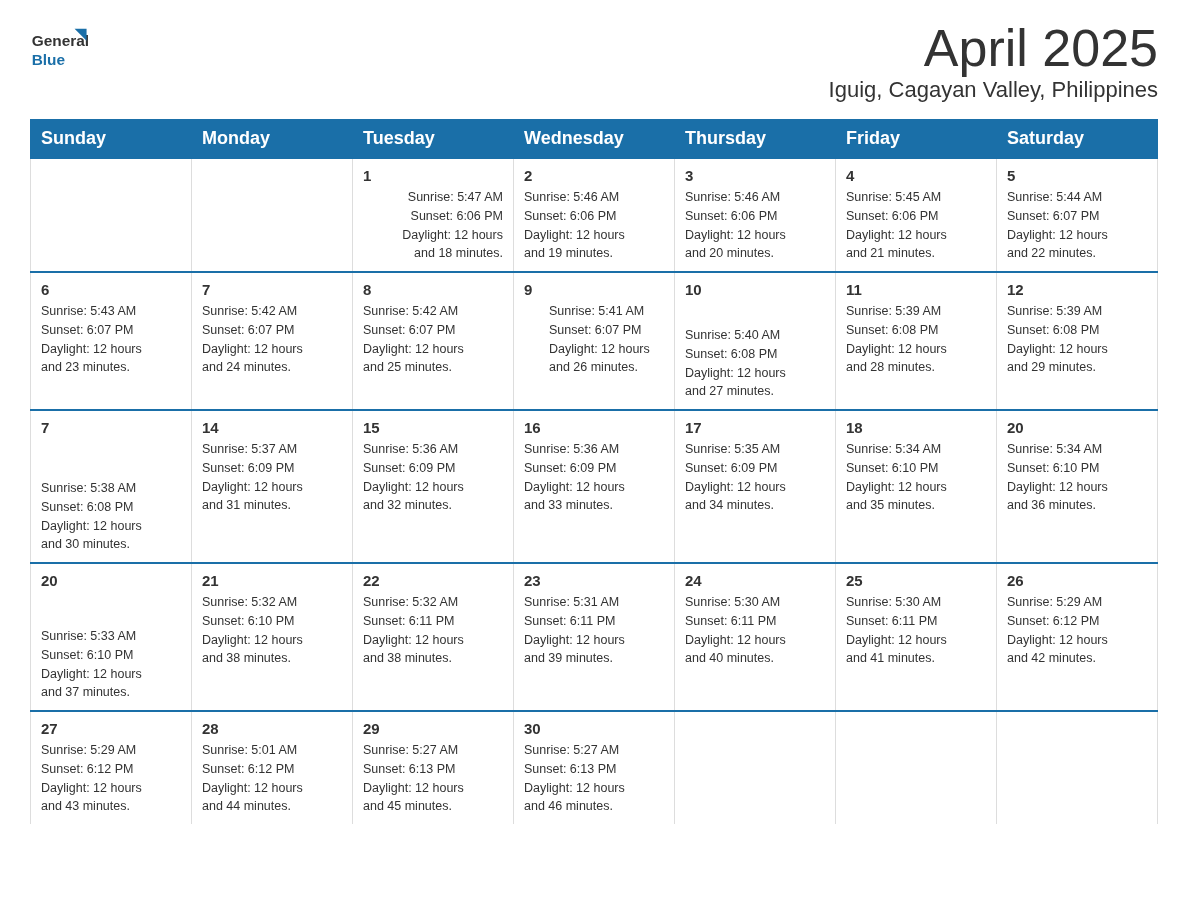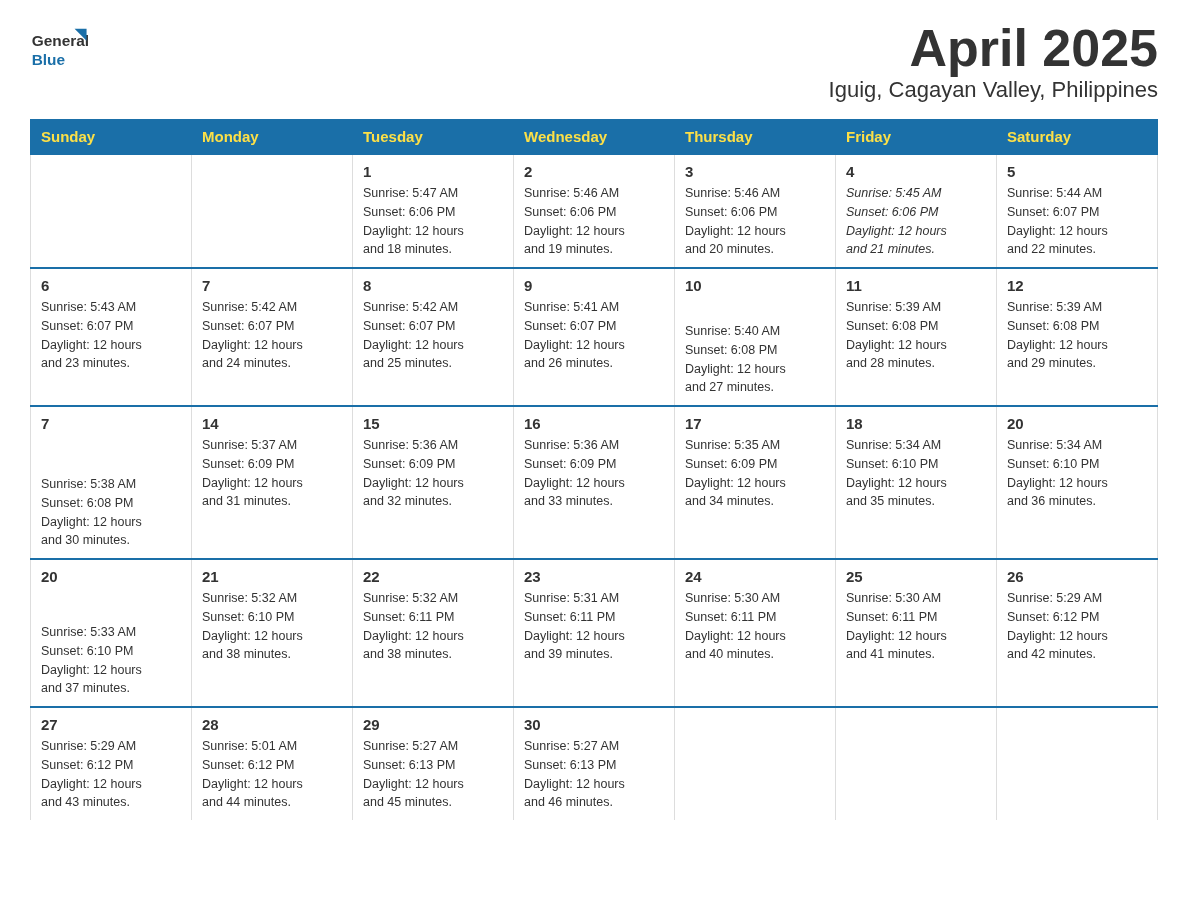--- a/index.html
+++ b/index.html
@@ -20,37 +20,37 @@
     .logo {
       display: flex;
       align-items: center;
       gap: 4px;
     }
     .title-block {
       text-align: right;
     }
     .calendar-title {
       font-size: 52px;
-      font-weight: bold;
+      font-weight: normal;
       color: #333;
       line-height: 1.1;
     }
     .calendar-subtitle {
       font-size: 22px;
       color: #333;
     }
     table {
       width: 100%;
       border-collapse: collapse;
       table-layout: fixed;
     }
     thead th {
       background-color: #1a6fa8;
-      color: #fde047;
-      font-size: 15px;
+      color: #ffffff;
+      font-size: 18px;
       font-weight: bold;
       padding: 8px 10px;
       text-align: left;
       border: 1px solid #1a6fa8;
     }
     tbody td {
       vertical-align: top;
       padding: 8px 10px;
       border: 1px solid #ccc;
       border-top: 2px solid #1a6fa8;
@@ -117,42 +117,42 @@
       <th>Friday</th>
       <th>Saturday</th>
     </tr>
   </thead>
   <tbody id="calendar-body">
   <tr>
         <td class="empty-cell"></td>
         <td class="empty-cell"></td>
         <td>
           <span class="day-number">1</span>
-          <div class="day-info" style="white-space: pre-line;">Sunrise: 5:47 AM
+          <div class="day-info" style="white-space: pre-line; text-align: right;">Sunrise: 5:47 AM
 Sunset: 6:06 PM
 Daylight: 12 hours
 and 18 minutes.</div>
         </td>
         <td>
           <span class="day-number">2</span>
           <div class="day-info" style="white-space: pre-line;">Sunrise: 5:46 AM
 Sunset: 6:06 PM
 Daylight: 12 hours
 and 19 minutes.</div>
         </td>
         <td>
           <span class="day-number">3</span>
           <div class="day-info" style="white-space: pre-line;">Sunrise: 5:46 AM
 Sunset: 6:06 PM
 Daylight: 12 hours
 and 20 minutes.</div>
         </td>
         <td>
           <span class="day-number">4</span>
-          <div class="day-info" style="white-space: pre-line; font-style: italic;">Sunrise: 5:45 AM
+          <div class="day-info" style="white-space: pre-line;">Sunrise: 5:45 AM
 Sunset: 6:06 PM
 Daylight: 12 hours
 and 21 minutes.</div>
         </td>
         <td>
           <span class="day-number">5</span>
           <div class="day-info" style="white-space: pre-line;">Sunrise: 5:44 AM
 Sunset: 6:07 PM
 Daylight: 12 hours
 and 22 minutes.</div>
@@ -175,21 +175,21 @@
         </td>
         <td>
           <span class="day-number">8</span>
           <div class="day-info" style="white-space: pre-line;">Sunrise: 5:42 AM
 Sunset: 6:07 PM
 Daylight: 12 hours
 and 25 minutes.</div>
         </td>
         <td>
           <span class="day-number">9</span>
-          <div class="day-info" style="white-space: pre-line;">Sunrise: 5:41 AM
+          <div class="day-info" style="white-space: pre-line; margin-left: 25px;">Sunrise: 5:41 AM
 Sunset: 6:07 PM
 Daylight: 12 hours
 and 26 minutes.</div>
         </td>
         <td>
           <span class="day-number">10</span>
           <div class="day-info" style="white-space: pre-line; margin-top: 28px;">Sunrise: 5:40 AM
 Sunset: 6:08 PM
 Daylight: 12 hours
 and 27 minutes.</div>

